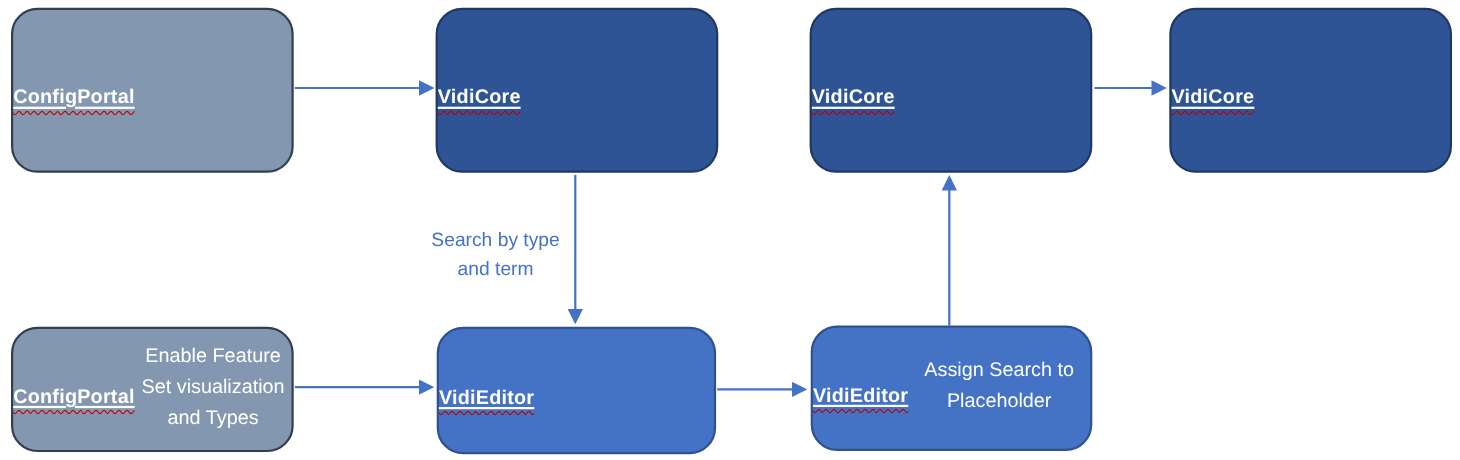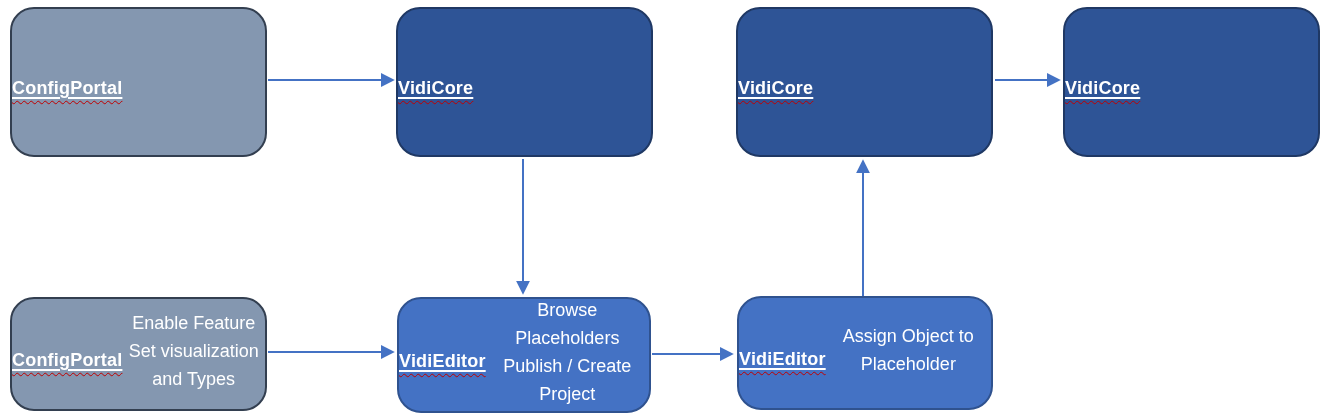--- a/index.html
+++ b/index.html
@@ -92,26 +92,26 @@
       <span class="title-underline"><span class="title-squiggle">ConfigPortal</span></span>
     </div>
     <div class="box-body">Enable Feature
 Set visualization and Types</div>
   </div>
 
   <div class="box blue" style="left:397px;top:297px;width:254px;height:116px">
     <div class="box-title">
       <span class="title-underline"><span class="title-squiggle">VidiEditor</span></span>
     </div>
-    <div class="box-body">Browse Placeholders
-Publish / Create Project</div>
   </div>
 
   <div class="box blue" style="left:737px;top:296px;width:256px;height:114px">
     <div class="box-title">
       <span class="title-underline"><span class="title-squiggle">VidiEditor</span></span>
     </div>
-    <div class="box-body">Assign Object to
+    <div class="box-body">Assign Search to
 Placeholder</div>
   </div>
 
+  <div class="arrow-label" style="left:383px;top:205px;width:135px">Search by type
+and term</div>
 
 </div>
 
 </body></html>

